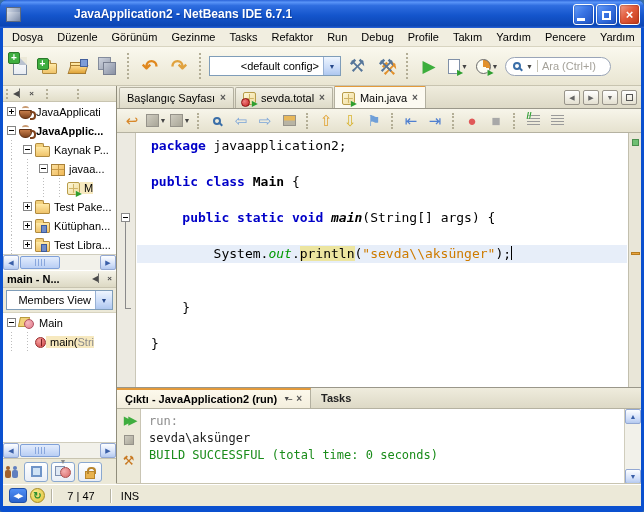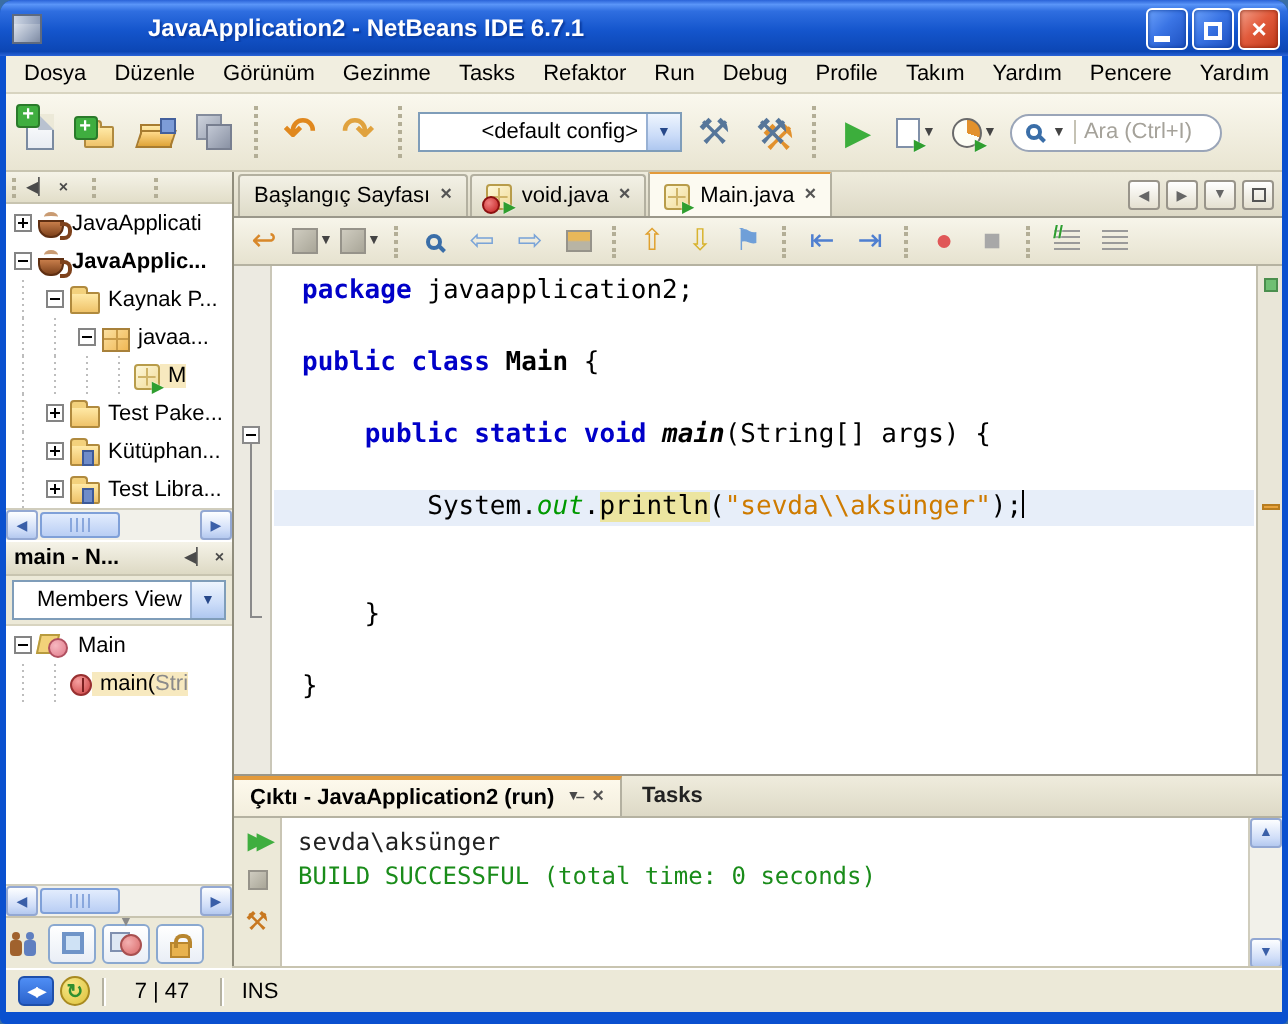--- a/index.html
+++ b/index.html
@@ -397,21 +397,21 @@
       </div>
 
       <div class="rightcol">
         <div class="tabsrow" id="edtabs">
             <div class="etab">
               <span>Başlangıç Sayfası</span>
               <span class="tabx">×</span>
             </div>
             <div class="etab">
               <span class="ic ic-javafile err"></span>
-              <span>void.java</span>
+              <span>sevda.total</span>
               <span class="tabx">×</span>
             </div>
             <div class="etab active">
               <span class="ic ic-javafile"></span>
               <span>Main.java</span>
               <span class="tabx">×</span>
             </div>
             <div class="tabctrls">
               <span class="tcbtn">◀</span>
               <span class="tcbtn">▶</span>
@@ -518,20 +518,21 @@
           </div>
           <div class="outbody">
             <div class="outtb">
               <span class="obtn" style="color:#3fae3f;font-size:11px;letter-spacing:-4px;font-weight:bold;">▶▶</span>
               <span class="obtn">
                   <span class="grayblock ic" style="width:10px;height:10px;"></span>
                 </span>
               <span class="obtn" style="color:#c87820;font-size:13px;">⚒</span>
             </div>
             <div class="outcontent" id="outlines">
+                <div class="ol-muted">run:</div>
                 <div class="ol-plain">sevda\aksünger</div>
                 <div class="ol-success">BUILD SUCCESSFUL (total time: 0 seconds)</div>
               </div>
             <div class="vscroll">
               <span class="vbtn">▲</span>
               <span class="vbtn">▼</span>
             </div>
           </div>
         </div>
       </div>

